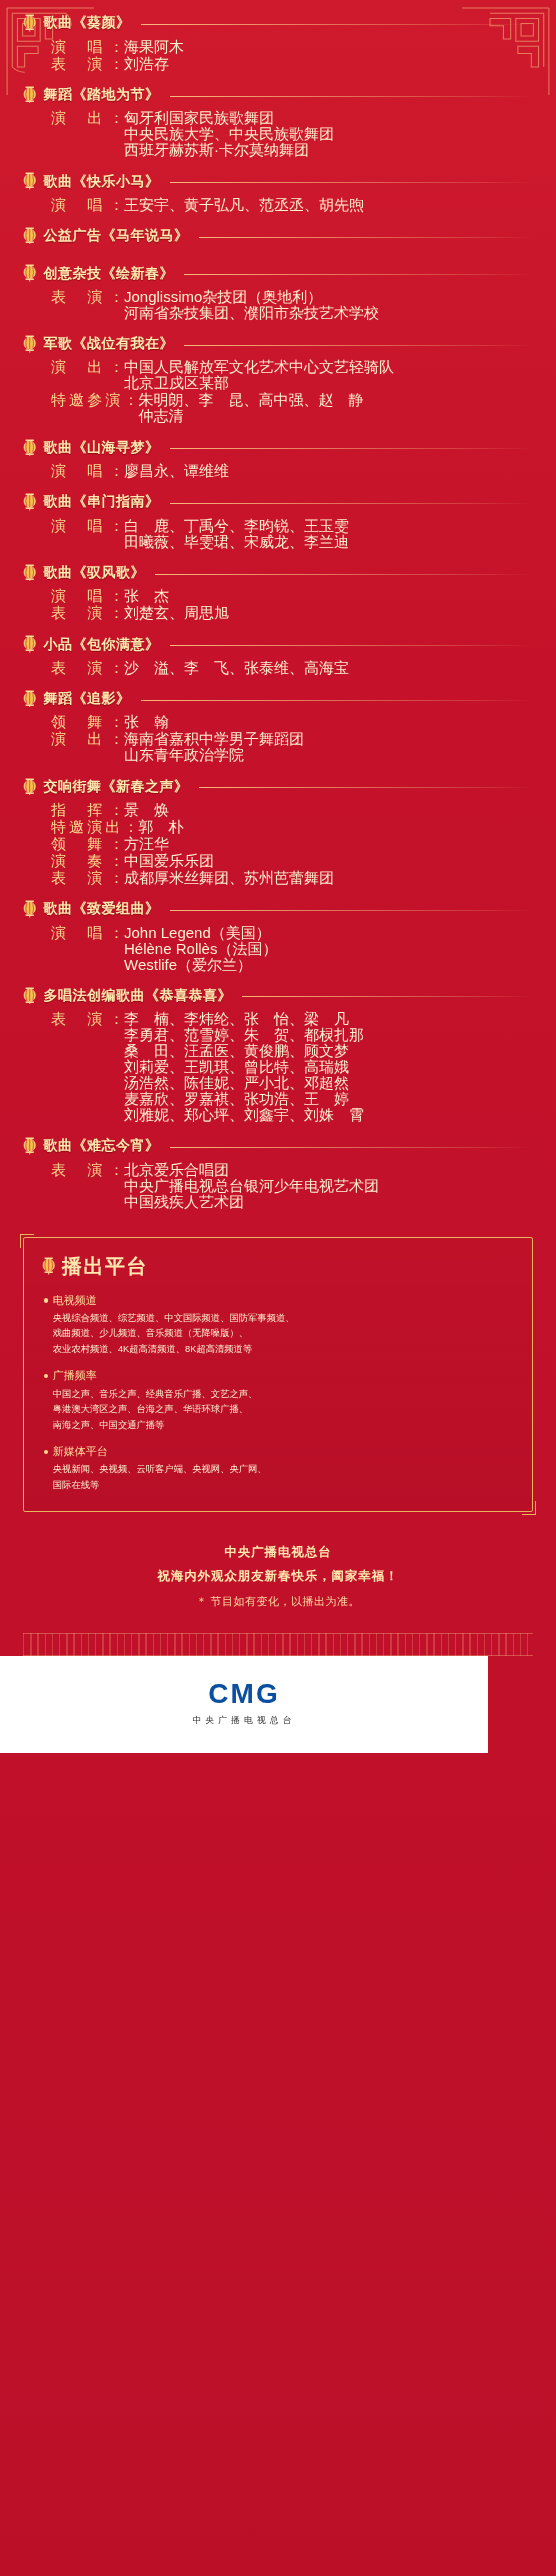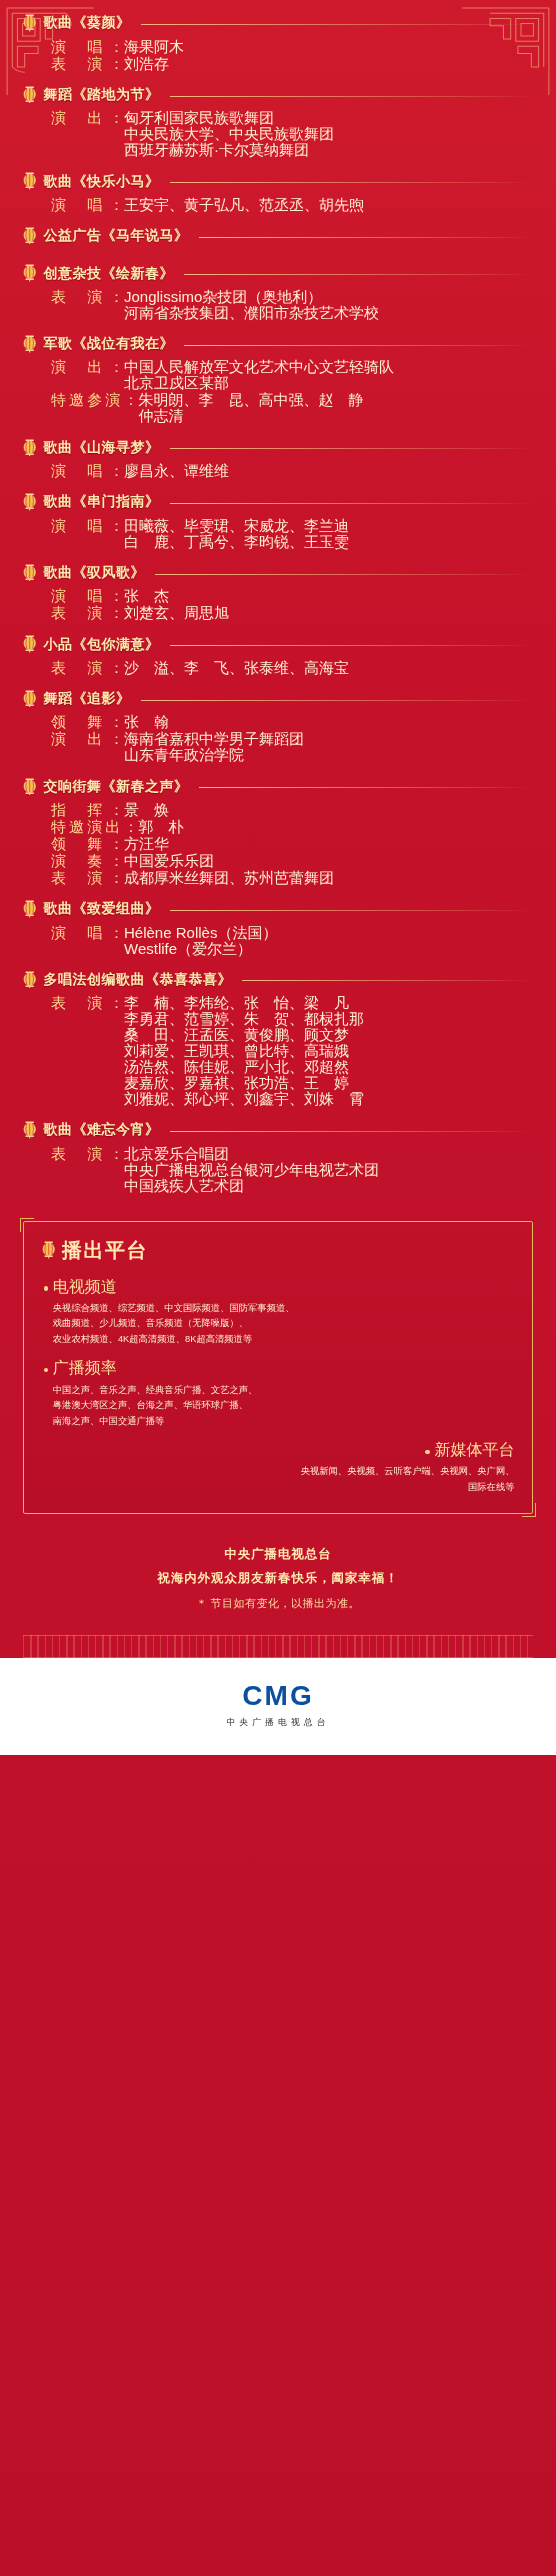--- a/index.html
+++ b/index.html
@@ -121,23 +121,23 @@
     gap: 7.2px;
     margin-bottom: 12.4px;
   }
   .platform-title {
     font-size: 20px;
     font-weight: bold;
     color: #ffe9ae;
     letter-spacing: 1.5px;
   }
   .pgroup { margin-bottom: 11.3px; }
-  .pgroup:last-child { margin-bottom: 0; text-align: right; }
+  .pgroup:last-child { margin-bottom: 0; }
   .pgroup-title {
-    font-size: 16px;
+    font-size: 11px;
     color: #ffdf9d;
     margin-bottom: 3.1px;
     padding-left: 2.1px;
     position: relative;
   }
   .pgroup-title .dot {
     display: inline-block;
     width: 4.6px; height: 4.6px;
     background: #ffd98f;
     border-radius: 50%;
@@ -188,21 +188,21 @@
         rgba(255,210,140,.30) 0px, rgba(255,210,140,.30) 1.5px,
         rgba(255,210,140,0) 1.5px, rgba(255,210,140,0) 7.2px);
     border-top: 1px solid rgba(255,210,140,.45);
     border-bottom: 1px solid rgba(255,210,140,.45);
     opacity: .75;
   }
 
   
   .footer {
     background: #ffffff;
-    width: 556px;
+    width: 488px;
     padding: 24px 0 26px 0;
     text-align: center;
     position: relative;
     z-index: 4;
   }
   .logo-cmg {
     font-size: 28px;
     font-weight: bold;
     letter-spacing: 2.1px;
     color: #0a4fa0;
@@ -447,22 +447,22 @@
   </svg>
             </span>
             <span class="title-text">歌曲《串门指南》</span>
             <span class="rule"></span>
           </div>
           <div class="rows">
             <div class="row">
               <span class="role">演　唱</span>
               <span class="colon">：</span>
               <span class="names">
+                <span class="line">白　鹿、丁禹兮、李昀锐、王玉雯</span>
                 <span class="line">田曦薇、毕雯珺、宋威龙、李兰迪</span>
-                <span class="line">白　鹿、丁禹兮、李昀锐、王玉雯</span>
               </span>
             </div>
           </div>
         </div>
         <div class="prog">
           <div class="title-bar">
             <span class="lantern">
   <svg viewBox="0 0 26 34" xmlns="http://www.w3.org/2000/svg">
     <rect x="5" y="1" width="16" height="3" fill="#ffd98f"></rect>
     <ellipse cx="13" cy="16" rx="11" ry="12" fill="#f4c04e" stroke="#ffe9ae" stroke-width="1.2"></ellipse>
@@ -616,20 +616,21 @@
   </svg>
             </span>
             <span class="title-text">歌曲《致爱组曲》</span>
             <span class="rule"></span>
           </div>
           <div class="rows">
             <div class="row">
               <span class="role">演　唱</span>
               <span class="colon">：</span>
               <span class="names">
+                <span class="line">John Legend（美国）</span>
                 <span class="line">Hélène Rollès（法国）</span>
                 <span class="line">Westlife（爱尔兰）</span>
               </span>
             </div>
           </div>
         </div>
         <div class="prog">
           <div class="title-bar">
             <span class="lantern">
   <svg viewBox="0 0 26 34" xmlns="http://www.w3.org/2000/svg">

